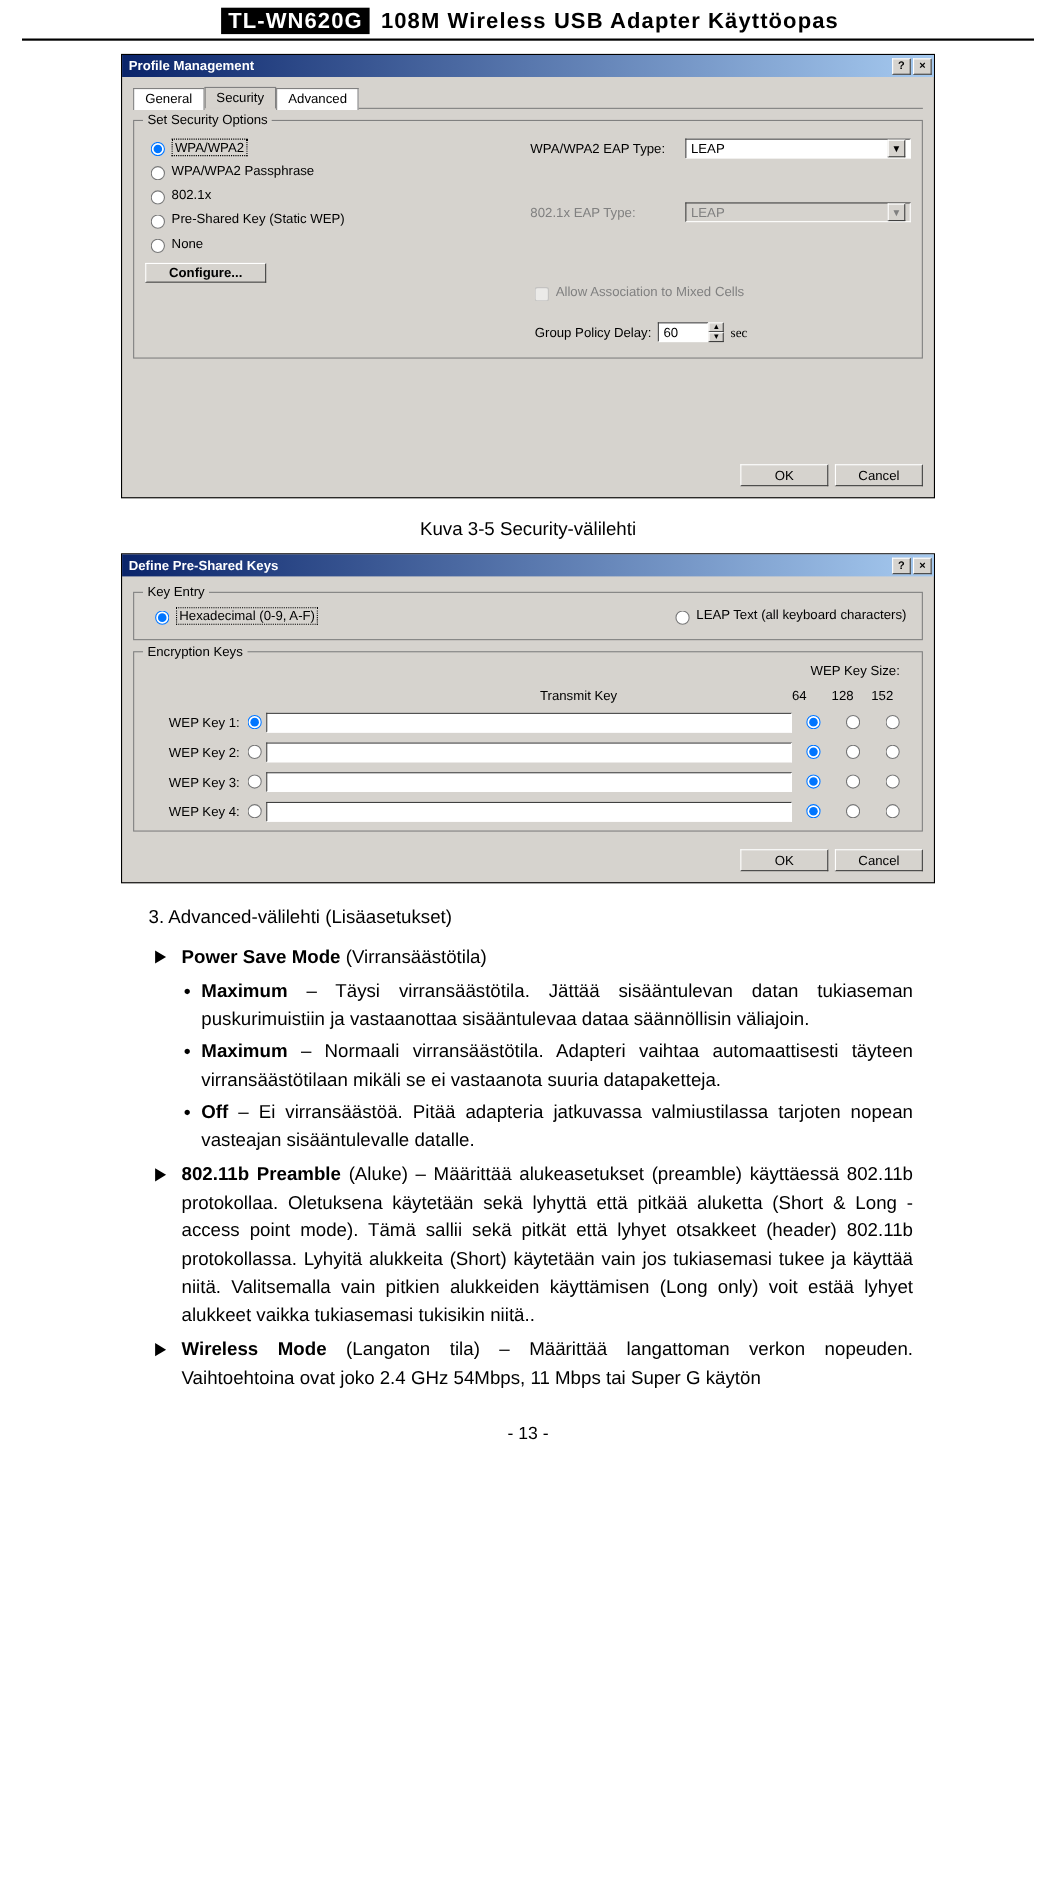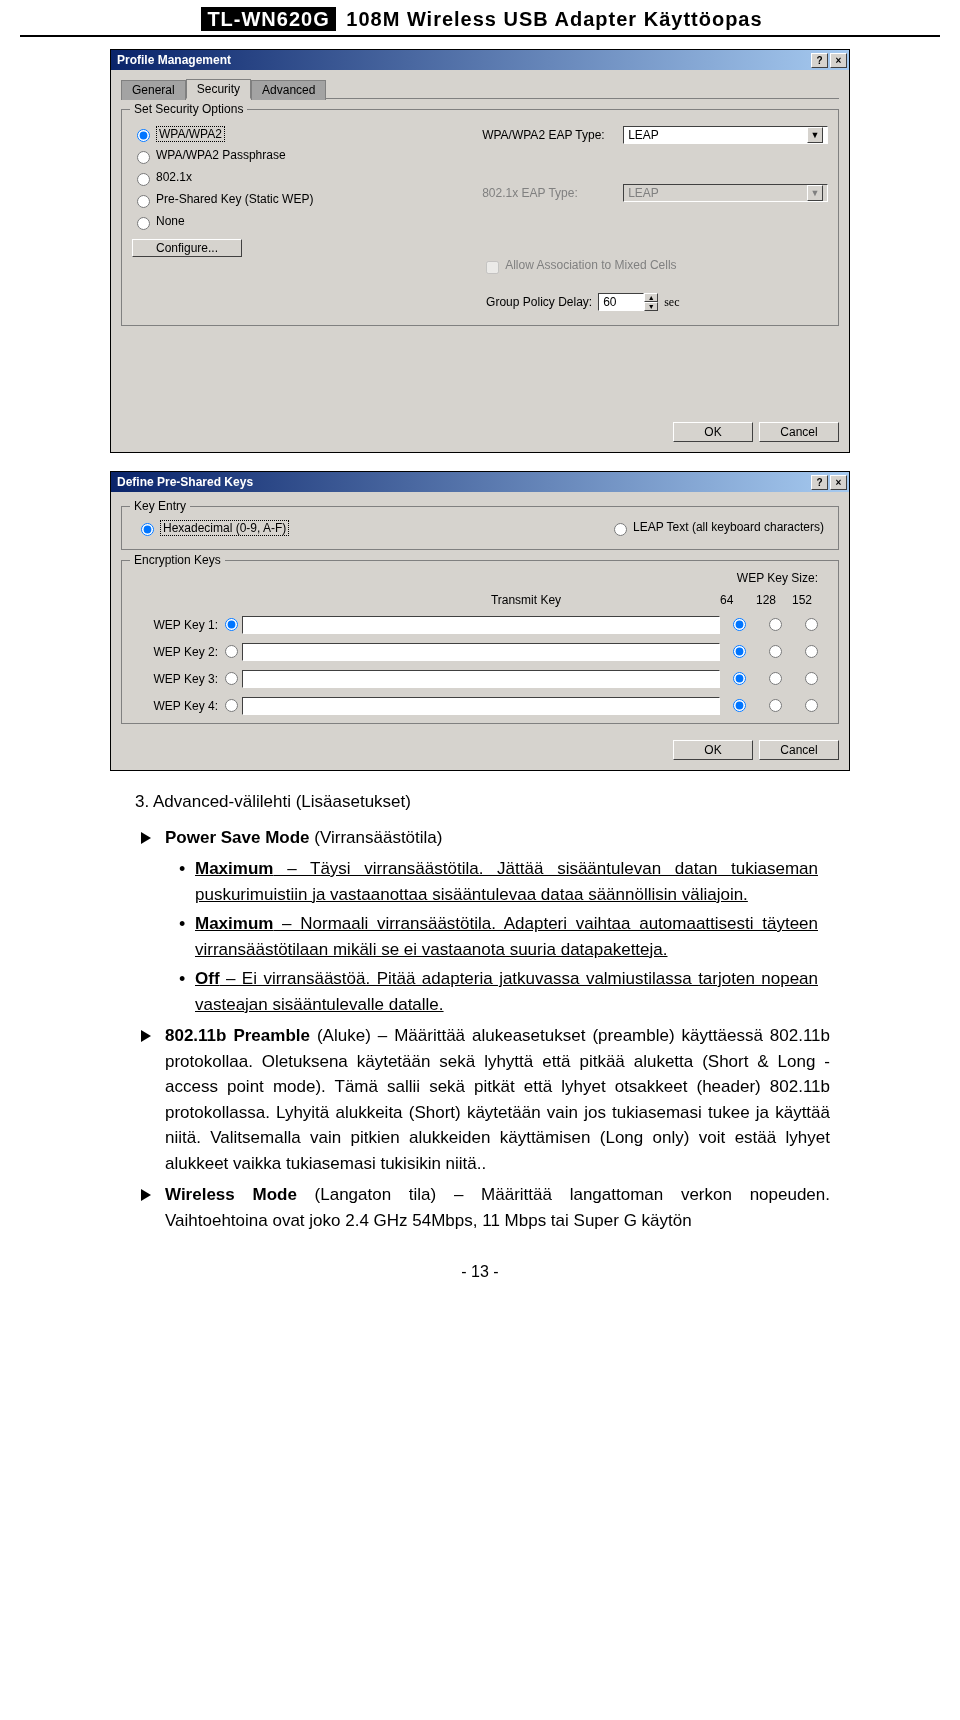--- a/index.html
+++ b/index.html
@@ -52,21 +52,21 @@
     border-right: 1px solid #404040; border-bottom: 1px solid #404040;
     margin-left: 2px;
     display: flex; align-items: center; justify-content: center;
     color: #000; font-size: 10px; font-weight: bold;
   }
   .dlg-body { padding: 8px 10px 6px 10px; }
 
   
   .tabs { display: flex; border-bottom: 1px solid #808080; margin-bottom: 10px; }
   .tab {
-    padding: 2px 10px; background: #a3a3a3;
+    padding: 2px 10px; background: #ffffff;
     border: 1px solid #808080; border-bottom: none;
     margin-right: 0px; font-size: 12px;
     position: relative; top: 1px;
   }
   .tab.active { background: #d6d3ce; border-bottom: 1px solid #d6d3ce; top: 1px; }
   .tab:not(.active) { top: 2px; }
 
   
   .group {
     border: 1px solid #808080;
@@ -114,21 +114,21 @@
 
   
   .article { margin: 10px 110px 0 115px; font-size: 17px; line-height: 1.5; }
   .caption { text-align:center; font-size:17px; margin: 8px 0 12px 0;}
   .li { position: relative; padding-left: 30px; margin: 6px 0; text-align: justify;}
   .li::before {
     content: ""; position: absolute; left: 6px; top: 7px;
     width: 0; height: 0;
     border-left: 10px solid #000; border-top: 6px solid transparent; border-bottom: 6px solid transparent;
   }
-  .sub { position: relative; padding-left: 48px; margin: 4px 12px; text-align: justify; text-decoration: underline;}
+  .sub { position: relative; padding-left: 48px; margin: 4px 0; text-align: justify;}
   .sub::before { content:"•"; position:absolute; left: 32px; top:0; font-size: 18px;}
   .b { font-weight: bold; }
 
   .footer { text-align:center; margin: 30px 0 20px 0; font-size: 16px;}
 </style>
 </head>
 <body>
 
 <div class="page">
 
@@ -176,21 +176,21 @@
               </label>
             <label class="radio">
                 <input type="radio" style="">
                 <span>Pre-Shared Key (Static WEP)</span>
               </label>
             <label class="radio">
                 <input type="radio" style="">
                 <span>None</span>
               </label>
             <div style="height:6px;"></div>
-            <div class="wbutton small" style="width:110px;">
+            <div class="wbutton small" style="width:110px;font-weight:bold;">
                 <span>Configure...</span>
               </div>
           </div>
           <div class="col" style="flex:1; gap:10px;">
             <div class="row">
               <span class="field-label" style="width:135px;">WPA/WPA2 EAP Type:</span>
               <div class="cb" style="flex:1;">
                 <span>LEAP</span>
                 <div class="arrow">▼</div>
               </div>
@@ -228,20 +228,21 @@
         <div class="wbutton" style="width:80px;">
             <span>OK</span>
           </div>
         <div class="wbutton" style="width:80px;">
             <span>Cancel</span>
           </div>
       </div>
     </div>
   </div>
 
+  <div class="caption">Kuva 3-5   Security-välilehti</div>
 
   <div class="dialog">
     <div class="titlebar">
       <span>Define Pre-Shared Keys</span>
       <span class="spacer"></span>
       <div class="tb-btn">
           <span>?</span>
         </div>
       <div class="tb-btn">
           <span>×</span>

